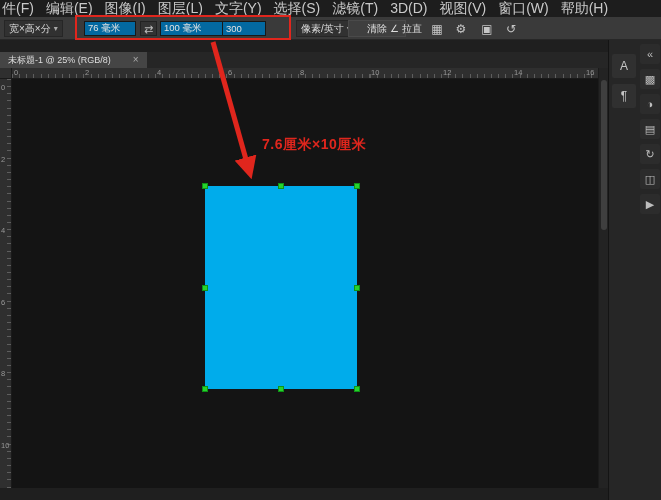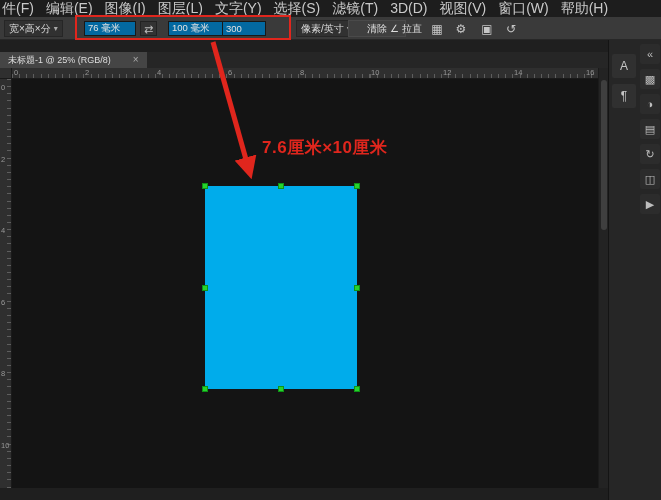--- a/index.html
+++ b/index.html
@@ -15,21 +15,21 @@
   .menu-item { padding:0 6px; line-height:17px; white-space:nowrap; cursor:default; }
   .menu-item:first-child { padding-left:2px; }
   
   .optionsbar { position:absolute; left:0; top:17px; width:661px; height:23px;
     background:#3a3a3a; border-bottom:1px solid #272727; color:#d6d6d6; font-size:10px; }
   .preset { position:absolute; left:4px; top:3px; height:17px; display:flex; align-items:center;
     gap:3px; padding:0 4px; background:#313131; border:1px solid #262626; color:#ddd; }
   .field { position:absolute; top:4px; height:15px; background:#0369a1; border:1px solid #181818;
     color:#e2e2e2; font-size:9.5px; padding:0 3px; font-family:inherit; }
   .f-w { left:84px;  width:52px; }
-  .f-h { left:168px; width:76px; }
+  .f-h { left:160px; width:76px; }
   .f-r { left:222px; width:44px; }
   .swapbtn { position:absolute; left:140px; top:4px; width:17px; height:15px; color:#bdbdbd;
     font-size:11px; text-align:center; line-height:14px; background:#333; border:1px solid #222; }
   .unit { position:absolute; left:296px; top:3px; height:17px; display:flex; align-items:center;
     gap:3px; padding:0 4px; background:#313131; border:1px solid #262626; color:#ddd;justify-content:center; }
   .clearbtn { position:absolute; left:348px; top:3px; height:17px; display:flex; align-items:center;
     padding:0 18px; background:#3f3f3f; border:1px solid #4a4a4a; color:#ddd; }
   .straight { position:absolute; left:386px; top:3px; height:17px; display:flex; align-items:center;
     gap:3px; padding:0 4px; color:#ddd; }
   .oicon { position:absolute; top:3px; width:18px; height:17px; display:flex; align-items:center;
@@ -71,21 +71,21 @@
     border-left:1px solid #141414; }
   .stripA { position:absolute; left:3px; top:14px; width:24px; display:flex; flex-direction:column; gap:6px; }
   .stripB { position:absolute; left:31px; top:4px; width:20px; display:flex; flex-direction:column; gap:5px; }
   .dicon  { width:24px; height:24px; display:flex; align-items:center; justify-content:center;
     color:#c4c4c4; font-size:12px; background:#303030; border-radius:2px; }
   .dicon2 { width:20px; height:20px; display:flex; align-items:center; justify-content:center;
     color:#bdbdbd; font-size:11px; background:#2c2c2c; border-radius:2px; }
   
   .hlbox { position:absolute; left:75px; top:15px; width:216px; height:25px;
     border:2px solid #e0261d; z-index:26; }
-  .sizelabel { position:absolute; left:262px; top:136px; font-size:17px; font-weight:bold;
+  .sizelabel { position:absolute; left:262px; top:136px; font-size:14px; font-weight:bold;
     color:#e0261d; z-index:26; letter-spacing:.5px; white-space:nowrap;text-align:center; }
   .arrowsvg { position:absolute; left:0; top:0; width:661px; height:500px; z-index:25; pointer-events:none; }
 </style>
 </head>
 <body>
 
 <div id="app">
 
   <div class="menubar">
     <span class="menu-item">件(F)</span>

